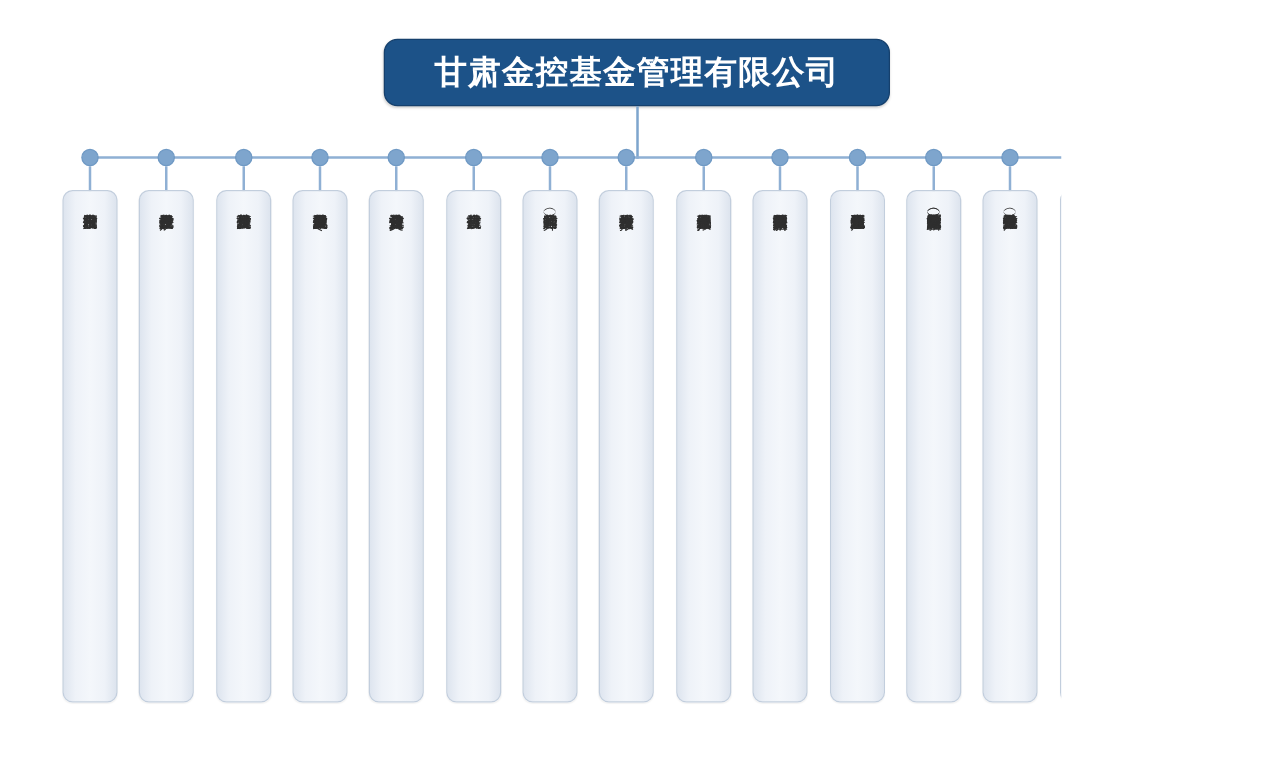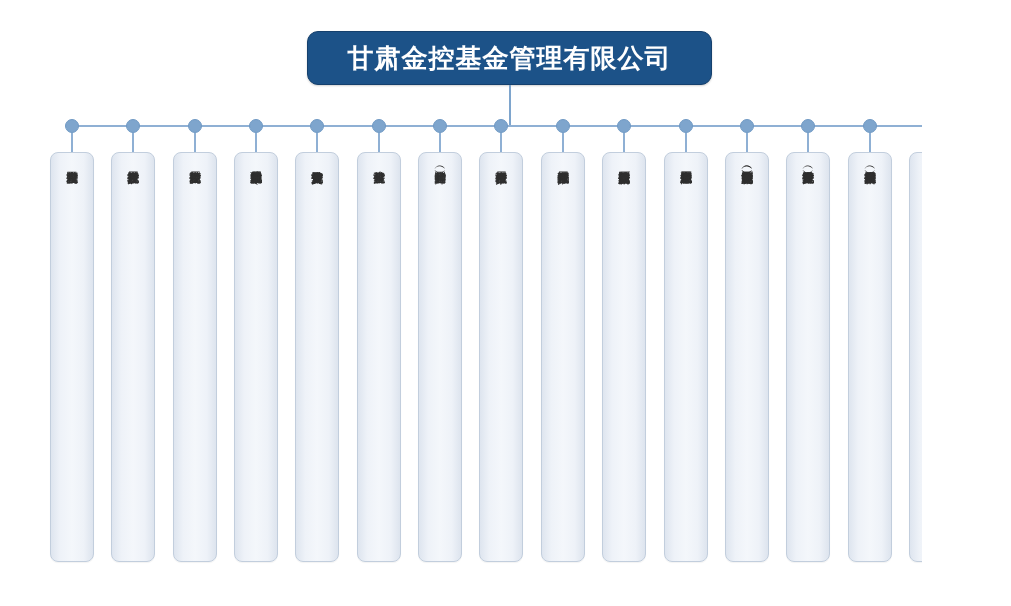--- a/index.html
+++ b/index.html
@@ -5,21 +5,21 @@
   html, body {
     margin: 0;
     padding: 0;
     background: #ffffff;
   }
   body {
     font-family: "DejaVu Sans", "Liberation Sans", sans-serif;
   }
   #chart-canvas {
     position: relative;
-    width: 922px;
+    width: 849px;
     height: 606px;
     background: #ffffff;
     overflow: hidden;
   }
 
   
   .root-node {
     position: absolute;
     left: 307px;
     top: 31px;

